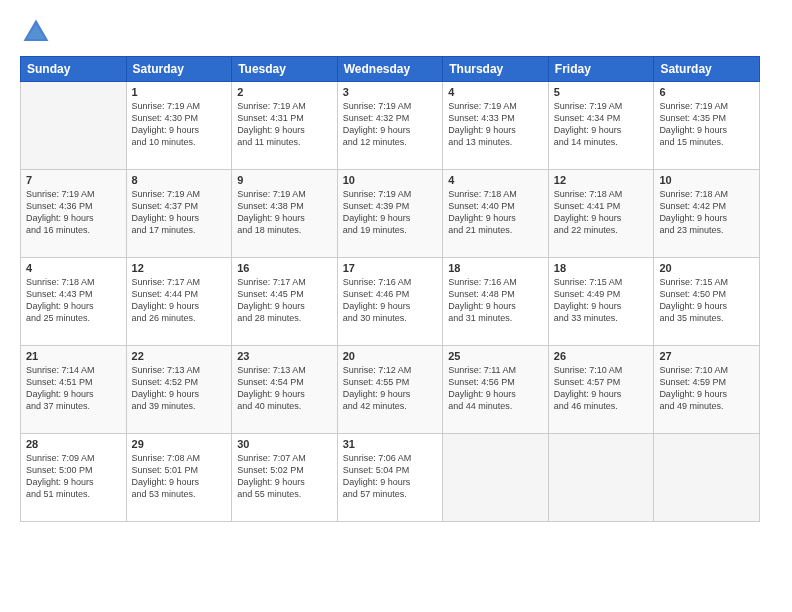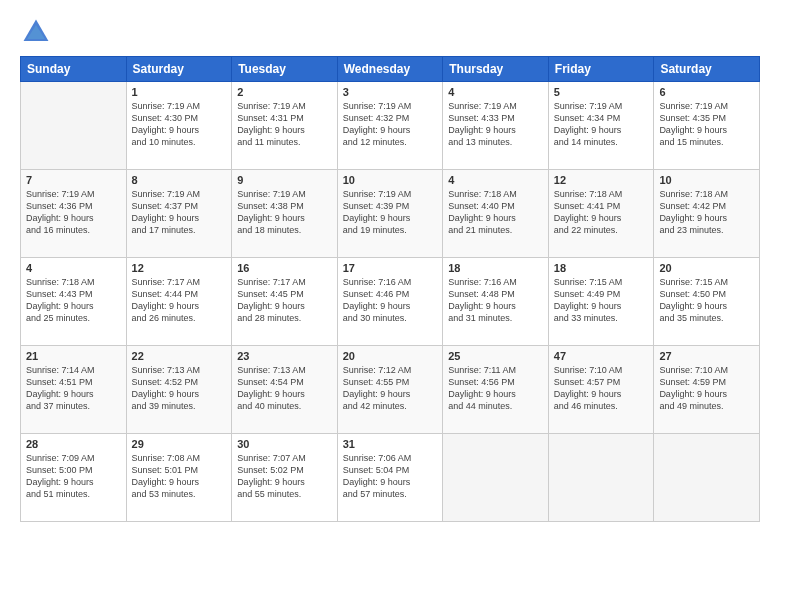--- a/index.html
+++ b/index.html
@@ -239,21 +239,21 @@
           </td>
           <td>
             <span class="day-number">20</span>
             <div class="day-info">Sunrise: 7:12 AM<br>Sunset: 4:55 PM<br>Daylight: 9 hours<br>and 42 minutes.</div>
           </td>
           <td>
             <span class="day-number">25</span>
             <div class="day-info">Sunrise: 7:11 AM<br>Sunset: 4:56 PM<br>Daylight: 9 hours<br>and 44 minutes.</div>
           </td>
           <td>
-            <span class="day-number">47</span>
+            <span class="day-number">26</span>
             <div class="day-info">Sunrise: 7:10 AM<br>Sunset: 4:57 PM<br>Daylight: 9 hours<br>and 46 minutes.</div>
           </td>
           <td>
             <span class="day-number">27</span>
             <div class="day-info">Sunrise: 7:10 AM<br>Sunset: 4:59 PM<br>Daylight: 9 hours<br>and 49 minutes.</div>
           </td>
         </tr>
         <tr>
           <td>
             <span class="day-number">28</span>

